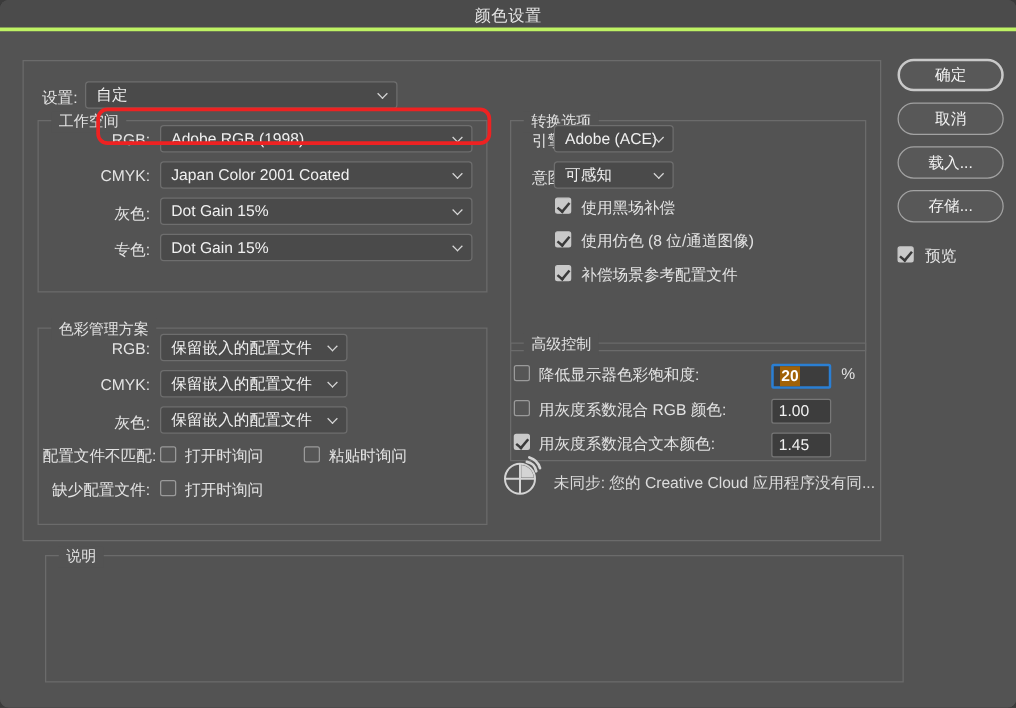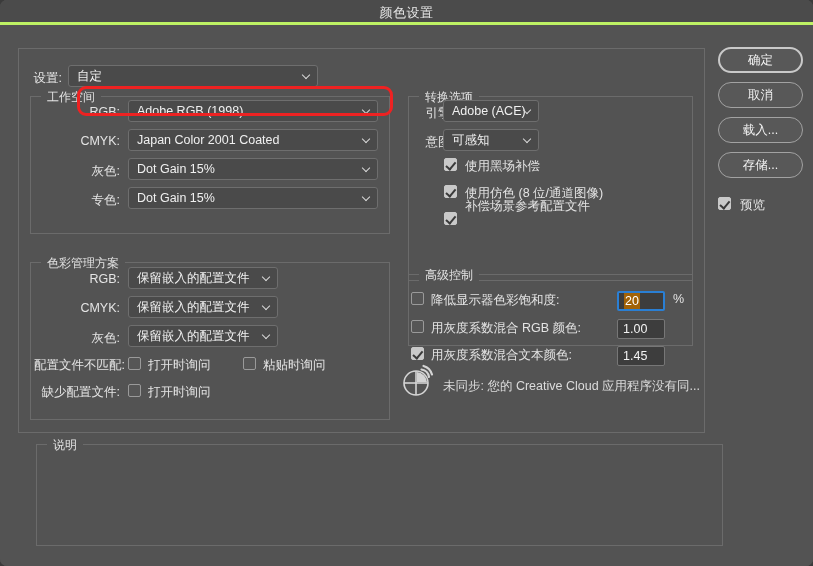--- a/index.html
+++ b/index.html
@@ -111,20 +111,21 @@
   }
   .field.focused {
     border: 2px solid #2a7fd4;
     background: #3d3d3d;
     line-height: 16px;
   }
   .field .sel {
     background: #a16207;
     color: #ffffff;
     padding: 4px 1px;
+    font-weight: bold;
   }
 
   
   .cb {
     position: absolute;
     width: 13px; height: 13px;
     border-radius: 2px;
   }
   .cb.off {
     background: #565656;
@@ -287,23 +288,23 @@
       <span class="chev"></span>
     </div>
 
     <div class="cb on" style="left:444px; top:132px;"></div>
     <div class="cb-lbl" style="left:465px; top:132px;">使用黑场补偿</div>
 
     <div class="cb on" style="left:444px; top:159px;"></div>
     <div class="cb-lbl" style="left:465px; top:159px;">使用仿色 (8 位/通道图像)</div>
 
     <div class="cb on" style="left:444px; top:186px;"></div>
-    <div class="cb-lbl" style="left:465px; top:172px;font-family:Liberation Mono, monospace;">补偿场景参考配置文件</div>
-
-    <div class="group" style="left:408px; top:248px; width:285px; height:72px;">
+    <div class="cb-lbl" style="left:465px; top:186px;font-family:Liberation Mono, monospace;">补偿场景参考配置文件</div>
+
+    <div class="group" style="left:408px; top:248px; width:285px; height:95px;">
       <div class="group-legend">高级控制</div>
     </div>
 
     <div class="cb off" style="left:411px; top:266px;"></div>
     <div class="cb-lbl" style="left:431px; top:266px;">降低显示器色彩饱和度:</div>
     <div class="field focused" style="left:617px; top:265px; width:48px;">
       <span class="sel">20</span>
     </div>
     <div class="pct" style="left:673px; top:266px;">%</div>
 

